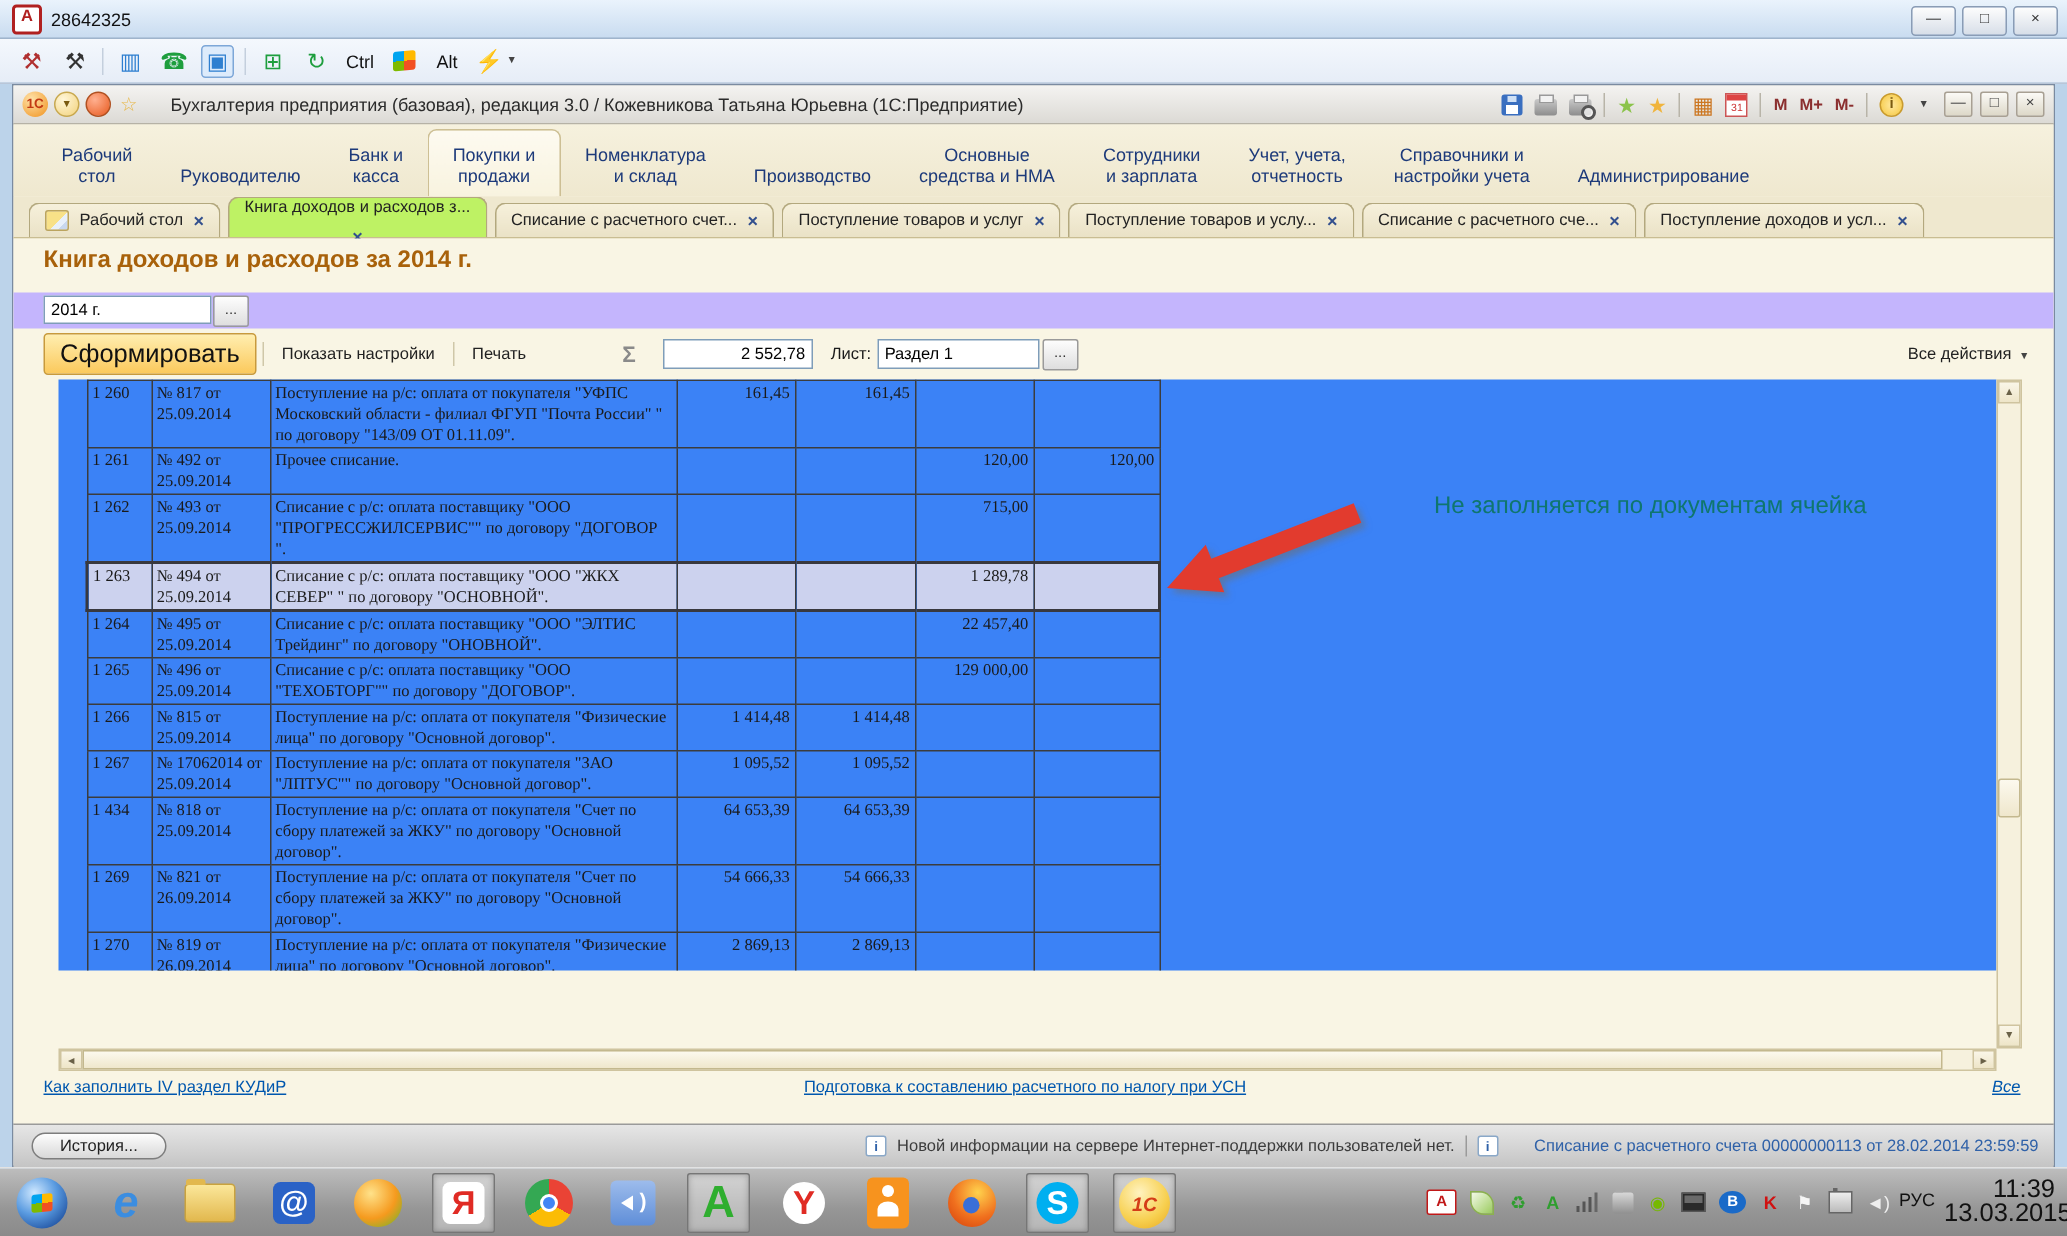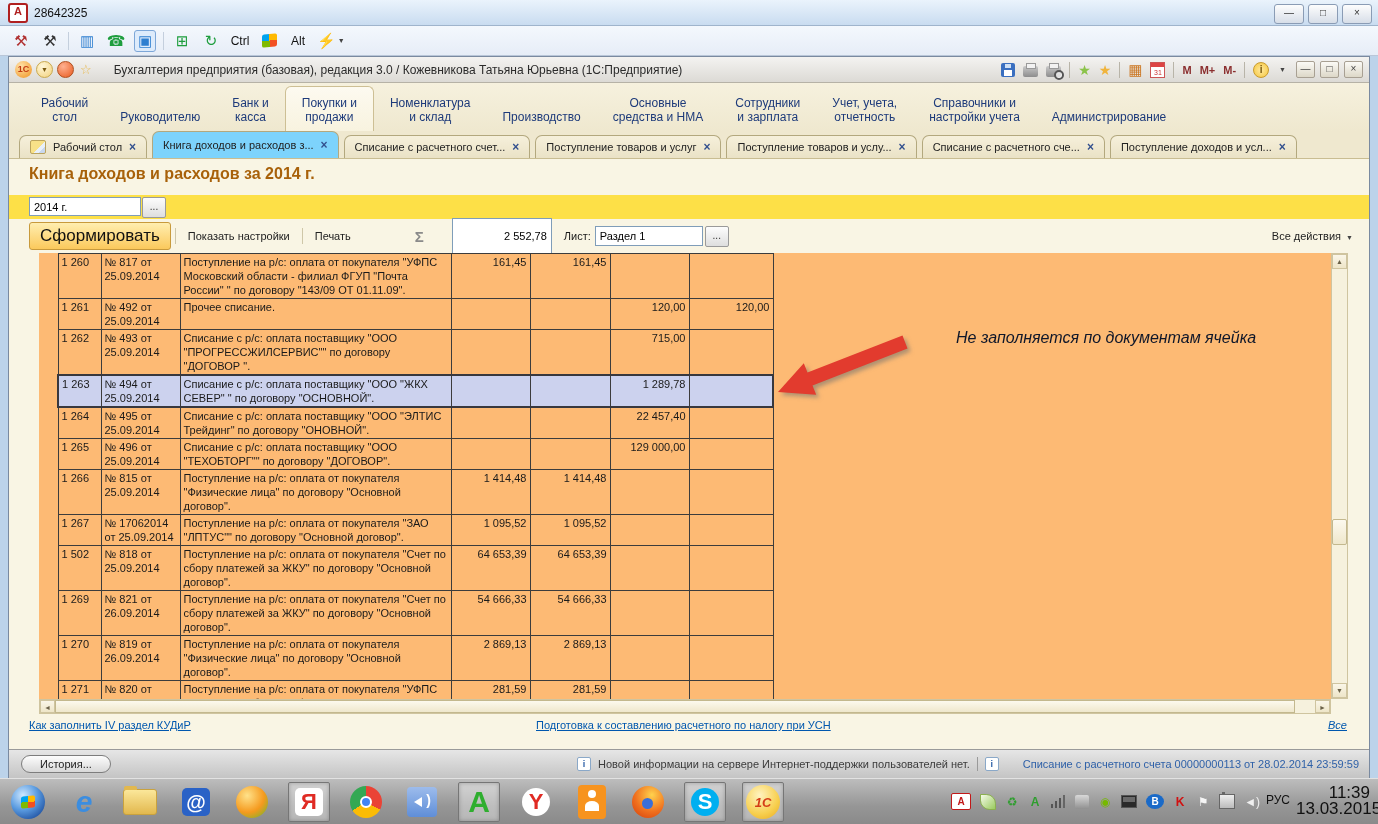--- a/index.html
+++ b/index.html
@@ -70,51 +70,51 @@
     font-size:12px;line-height:14px;color:#1d3a7a;}
   .section-item.active{background:linear-gradient(#fdfaf0,#f8f3df);border:1px solid #cdbf94;border-bottom:none;
     border-radius:6px 6px 0 0;margin-top:-8px;padding-top:9px;}
   
   #doctabs{position:absolute;left:0;top:74px;width:100%;height:28px;
     background:#efe8cf;border-bottom:1px solid #c9bd92;display:flex;align-items:flex-end;
     gap:5px;padding:0 10px;box-sizing:border-box;}
   .doc-tab{display:flex;align-items:center;gap:7px;height:22px;padding:0 10px;
     background:linear-gradient(#f6f0db,#eae2c6);border:1px solid #b3a87e;border-bottom:none;
     border-radius:7px 7px 0 0;font-size:11px;color:#222;white-space:nowrap;}
-  .doc-tab.active{background:#7dd3fc;height:26px;}
+  .doc-tab.active{background:#bef264;height:26px;flex-direction:column;}
   .tab-close{color:#33508e;font-weight:bold;font-size:12px;}
   .tab-ico{width:14px;height:12px;border-radius:2px;
     background:linear-gradient(135deg,#f8e188 0 55%,#e8f0fa 55% 75%,#c9d8ee 75%);border:1px solid #bba45e;}
   #tabs-overflow{position:absolute;right:10px;bottom:4px;width:20px;height:20px;border-radius:50%;
     border:1px solid #c3b78c;background:radial-gradient(circle at 35% 30%,#fdf9ea,#efe6c6);
     text-align:center;line-height:20px;font-size:7px;color:#8a7a3a;}
   
   #form{position:absolute;left:0;top:102px;width:100%;height:590px;background:#f9f5e4;}
   #page-title{position:absolute;left:20px;top:6px;font-size:16px;font-weight:bold;color:#a8610a;}
-  #filter-band{position:absolute;left:0;top:36px;width:100%;height:24px;background:#fde047;}
+  #filter-band{position:absolute;left:0;top:36px;width:100%;height:24px;background:#c4b5fd;}
   .field{background:#fff;border:1px solid #7f9db9;font-size:11px;box-sizing:border-box;
     font-family:"Liberation Sans",sans-serif;padding:1px 4px;}
   #period-field{position:absolute;left:20px;top:2px;width:112px;height:19px;}
   .dots-btn{position:absolute;width:22px;height:19px;border:1px solid #9a9a9a;border-radius:2px;
     background:linear-gradient(#fdfdfd,#dedede);text-align:center;line-height:17px;font-size:10px;color:#333;}
   #period-dots{left:133px;top:2px;}
   #cmd-bar{position:absolute;left:0;top:64px;width:100%;height:26px;display:flex;align-items:center;
     padding-left:20px;box-sizing:border-box;}
   #btn-generate{padding:3px 10px;background:linear-gradient(#ffeeb0,#fbc95c);border:1px solid #c89a3c;
     border-radius:3px;font-size:17px;color:#111;}
   .flat-btn{padding:3px 8px;font-size:11px;color:#222;}
   .cmd-sep{width:1px;height:16px;background:#cfc7a8;margin:0 4px;}
   #sigma{font-size:15px;font-weight:bold;color:#8a8a8a;margin-left:56px;}
-  #sum-field{width:100px;height:36px;text-align:right;margin-left:28px;}
+  #sum-field{width:100px;height:20px;text-align:right;margin-left:18px;}
   #sheet-label{margin-left:12px;font-size:11px;}
   #sheet-field{width:108px;height:20px;margin-left:4px;}
   #sheet-dots{position:static;margin-left:2px;}
   #all-actions{margin-left:auto;margin-right:16px;font-size:11px;color:#222;}
   
-  #report-white{position:absolute;left:30px;top:94px;width:1292px;height:446px;background:#fdba74;overflow:hidden;}
+  #report-white{position:absolute;left:30px;top:94px;width:1292px;height:394px;background:#3b82f6;overflow:hidden;font-family:Liberation Serif, serif;}
   #grid{border-collapse:collapse;table-layout:fixed;margin-left:18px;width:715px;}
   #grid td{border:1px solid #3c3c3c;vertical-align:top;padding:1px 3px;font-size:11px;line-height:14px;
     overflow:hidden;word-wrap:break-word;}
   #grid td.num{text-align:right;white-space:nowrap;}
   #grid tr.sel td{background:#ccd2ee;border-top:2px solid #38383e;border-bottom:2px solid #38383e;}
   #grid tr.sel td:first-child{border-left:2px solid #38383e;}
   #grid tr.sel td:last-child{border-right:2px solid #38383e;}
   
   .sb{position:absolute;background:#f6f1dd;border:1px solid #cfc49f;box-sizing:border-box;}
   #vscroll{left:1322px;top:94px;width:17px;height:446px;}
@@ -184,21 +184,21 @@
     background-size:2px 4px,2px 7px,2px 10px,2px 13px;background-position:0 100%,4px 100%,8px 100%,12px 100%;}
   .tr-usb{width:9px;height:14px;background:linear-gradient(#d8d8d8,#909090);border-radius:2px;position:relative;}
   .tr-usb::before{content:"";position:absolute;left:2px;top:-3px;width:5px;height:3px;background:#aaa;}
   .tr-disp{width:14px;height:11px;background:#2a2a2a;border:1px solid #555;position:relative;}
   .tr-disp::before{content:"";position:absolute;left:1px;top:1px;right:1px;height:5px;background:#6a6a6a;}
   .tr-batt{width:8px;height:13px;background:linear-gradient(#eee,#bbb);border:1px solid #666;position:relative;}
   .tr-batt::before{content:"";position:absolute;left:2px;top:-3px;width:3px;height:2px;background:#666;}
   #tb-lang{position:absolute;right:88px;top:14px;font-size:12px;color:#111;}
   #tb-clock{position:absolute;right:8px;top:6px;width:74px;text-align:right;font-size:17px;color:#111;line-height:16px;}
   
-  #annotation-text{position:absolute;left:956px;top:329px;font-size:16px;color:#0f172a;white-space:nowrap;font-style:italic;}
+  #annotation-text{position:absolute;left:956px;top:329px;font-size:16px;color:#0f766e;white-space:nowrap;}
   #arrow-svg{position:absolute;left:760px;top:320px;width:220px;height:90px;
     filter:drop-shadow(3px 3px 2px rgba(110,110,110,.55));}
 </style>
 </head>
 <body>
 
 <div id="root">
 
   <div id="remote-titlebar">
     <span class="rt-ico">A</span>
@@ -419,21 +419,21 @@
               <tr>
                 <td>1 267</td>
                 <td>№ 17062014 от 25.09.2014</td>
                 <td>Поступление на р/с: оплата от покупателя "ЗАО "ЛПТУС"" по договору "Основной договор".</td>
                 <td class="num">1 095,52</td>
                 <td class="num">1 095,52</td>
                 <td class="num">&nbsp;</td>
                 <td class="num">&nbsp;</td>
               </tr>
               <tr>
-                <td>1 502</td>
+                <td>1 434</td>
                 <td>№ 818 от 25.09.2014</td>
                 <td>Поступление на р/с: оплата от покупателя "Счет по сбору платежей за ЖКУ" по договору "Основной договор".</td>
                 <td class="num">64 653,39</td>
                 <td class="num">64 653,39</td>
                 <td class="num">&nbsp;</td>
                 <td class="num">&nbsp;</td>
               </tr>
               <tr>
                 <td>1 269</td>
                 <td>№ 821 от 26.09.2014</td>

